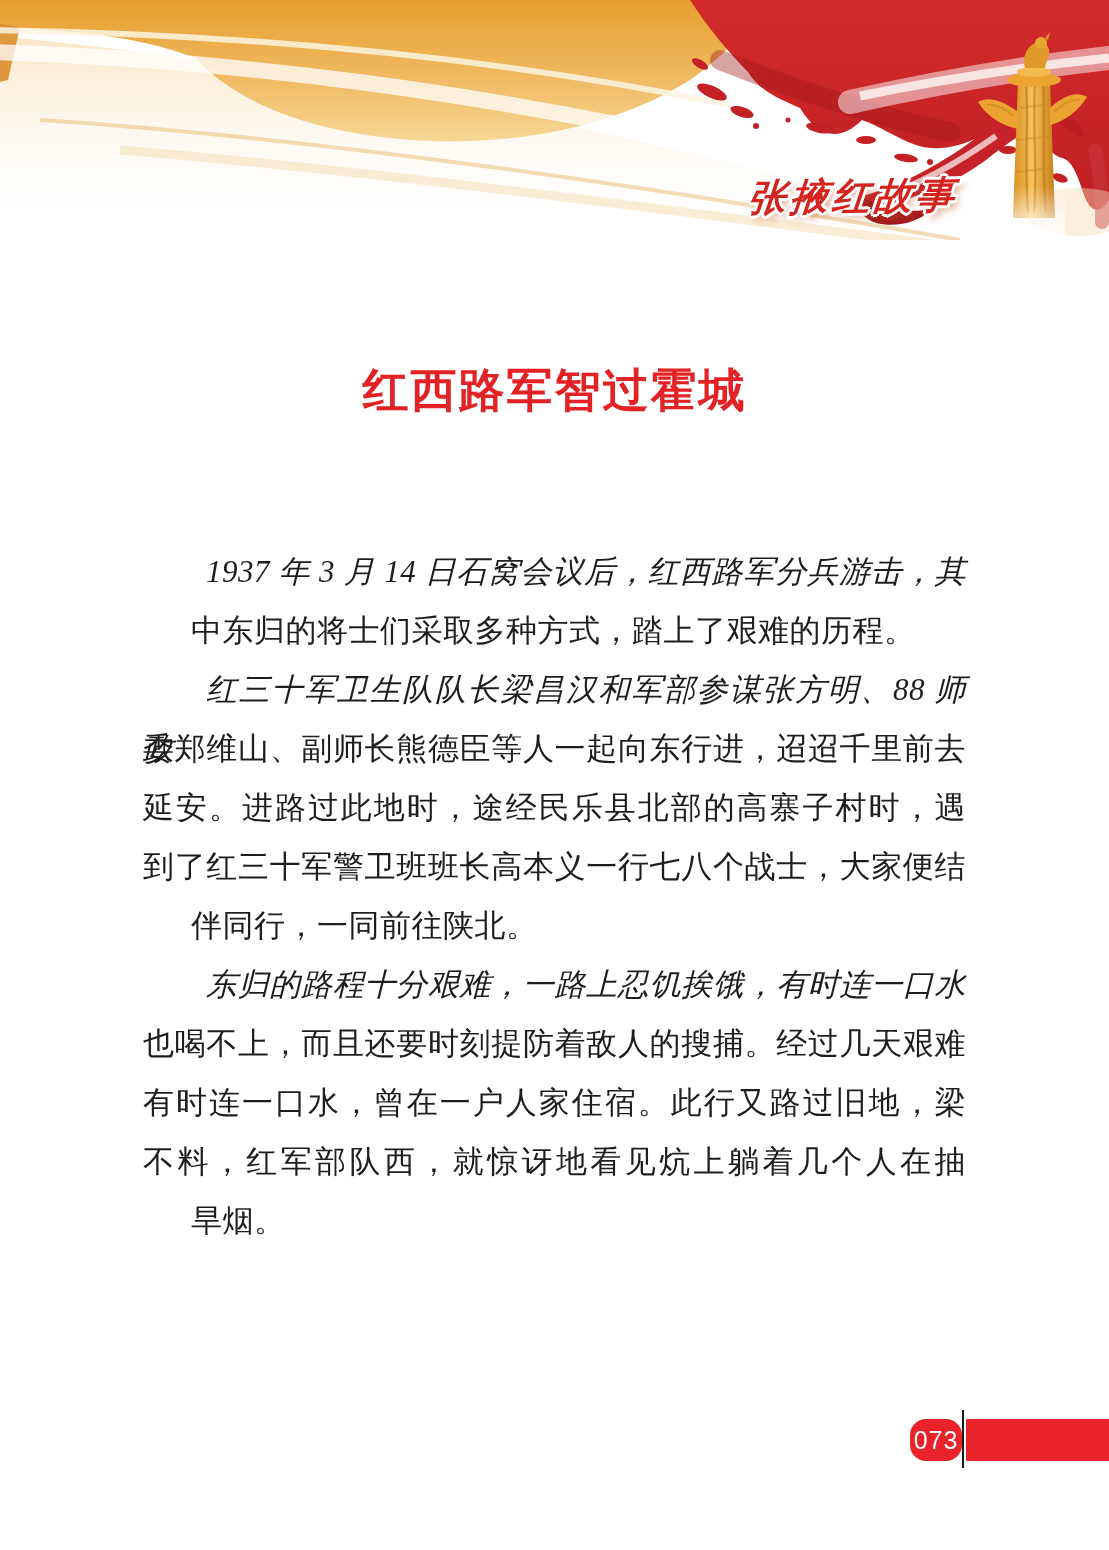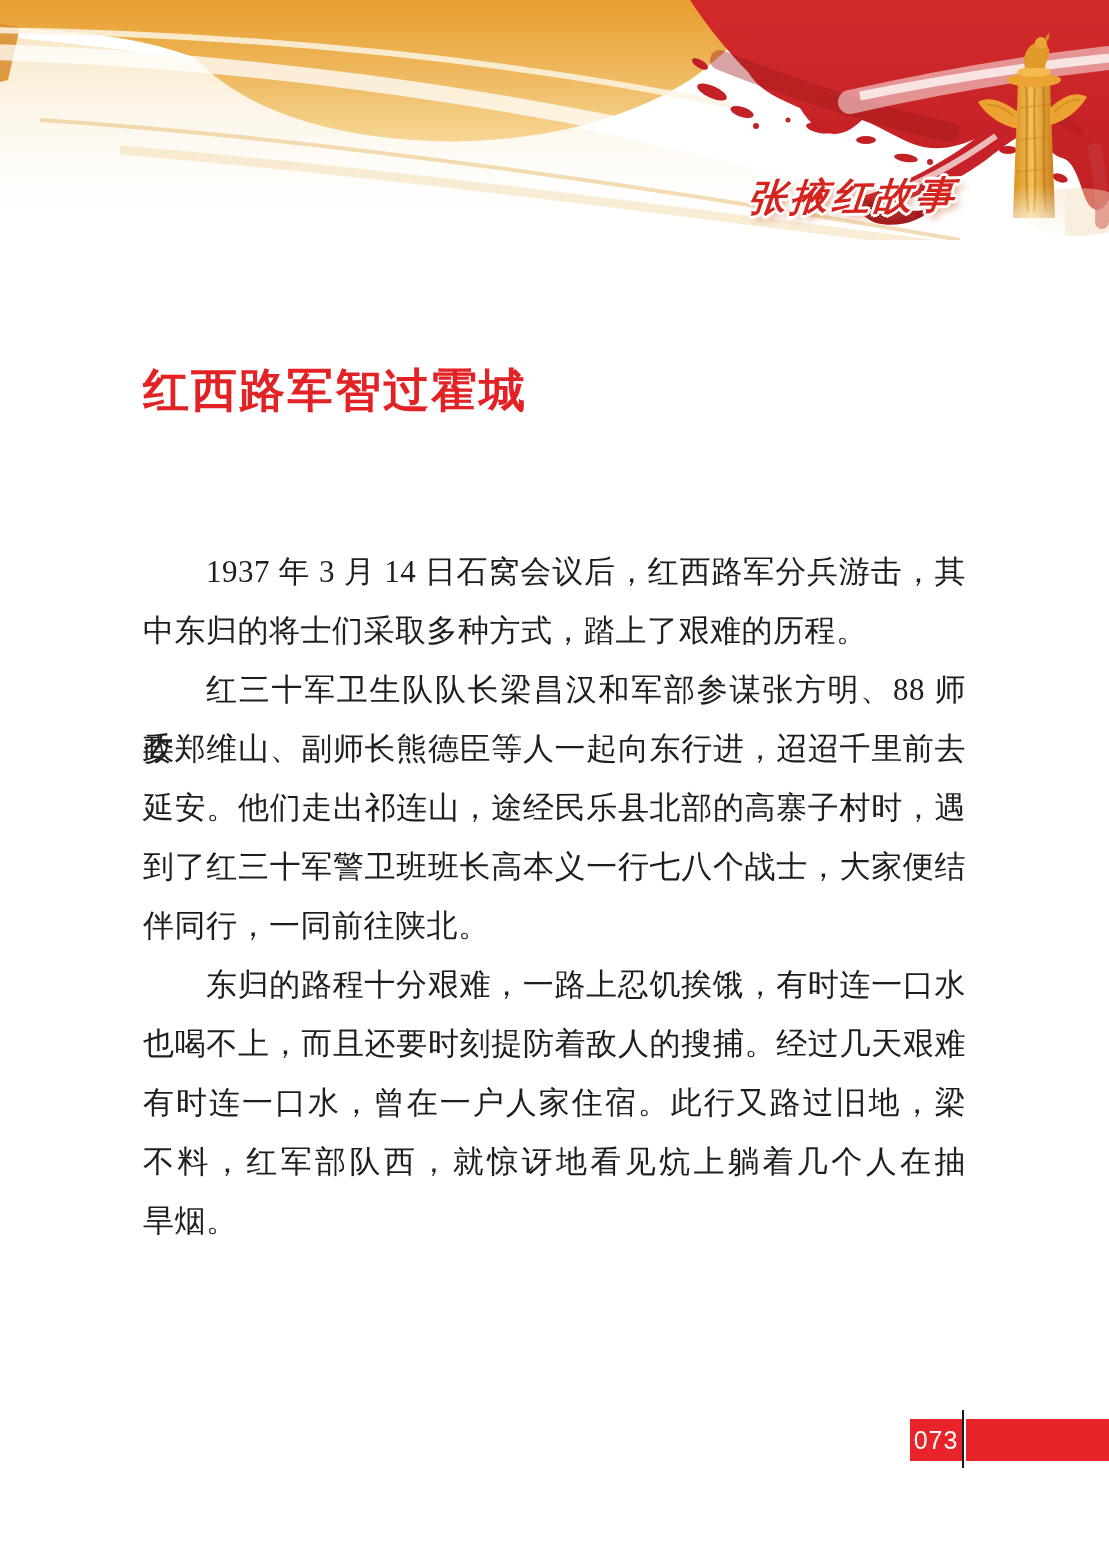--- a/index.html
+++ b/index.html
@@ -23,38 +23,38 @@
       -2px -2px 0 #ffffff, 2px -2px 0 #ffffff,
       -2px  2px 0 #ffffff, 2px  2px 0 #ffffff,
       -3px  0   0 #ffffff, 3px  0   0 #ffffff,
        0   -3px 0 #ffffff, 0    3px 0 #ffffff,
        5px  5px 7px rgba(196,90,40,.55);
     white-space:nowrap;
   }
   
   .article-title{
     position:absolute;top:360px;left:143px;width:823px;
-    margin:0;
+    margin:0;text-align:center;
     font-size:46px;line-height:62px;font-weight:bold;
     letter-spacing:2px;color:#e32226;
   }
   .article-body{position:absolute;top:542px;left:143px;width:823px;}
   .line{
     margin:0;height:59px;line-height:59px;
     font-size:31px;color:#1e1e1e;
     text-align:justify;text-align-last:justify;
     letter-spacing:0.5px;
   }
-  .line.indent{text-indent:63px;}
-  .line.end{text-align:right;text-align-last:left;}
+  .line.indent{text-indent:63px;font-style:italic;}
+  .line.end{text-align:right;text-align-last:left;margin-left:48px;}
   
   .footer-bar-left{
     position:absolute;left:910px;top:1419px;width:52px;height:42px;
     background:#e8232a;
-    display:flex;align-items:center;justify-content:center;
+    display:flex;align-items:center;justify-content:center;border-radius:16px;
   }
   .footer-bar-right{
     position:absolute;left:966px;top:1419px;width:143px;height:42px;
     background:#e8232a;
   }
   .footer-tick{
     position:absolute;left:962px;top:1410px;width:2px;height:58px;
     background:#1a1a1a;
   }
   .page-number{
@@ -162,21 +162,21 @@
   <div class="series-logo">张掖红故事</div>
 
   <h1 class="article-title">红西路军智过霍城</h1>
 
   <main class="article-body">
     <p class="line indent">1937 年 3 月 14 日石窝会议后，红西路军分兵游击，其</p>
     <p class="line end">中东归的将士们采取多种方式，踏上了艰难的历程。</p>
 
     <p class="line indent">红三十军卫生队队长梁昌汉和军部参谋张方明、88 师政</p>
     <p class="line">委郑维山、副师长熊德臣等人一起向东行进，迢迢千里前去</p>
-    <p class="line">延安。他们走出祁连山，途经民乐县北部的高寨子村时，遇</p>
+    <p class="line">延安。进路过此地时，途经民乐县北部的高寨子村时，遇</p>
     <p class="line">到了红三十军警卫班班长高本义一行七八个战士，大家便结</p>
     <p class="line end">伴同行，一同前往陕北。</p>
 
     <p class="line indent">东归的路程十分艰难，一路上忍饥挨饿，有时连一口水</p>
     <p class="line">也喝不上，而且还要时刻提防着敌人的搜捕。经过几天艰难</p>
     <p class="line">有时连一口水，曾在一户人家住宿。此行又路过旧地，梁</p>
     <p class="line">不料，红军部队西，就惊讶地看见炕上躺着几个人在抽</p>
     <p class="line end">旱烟。</p>
   </main>
 

